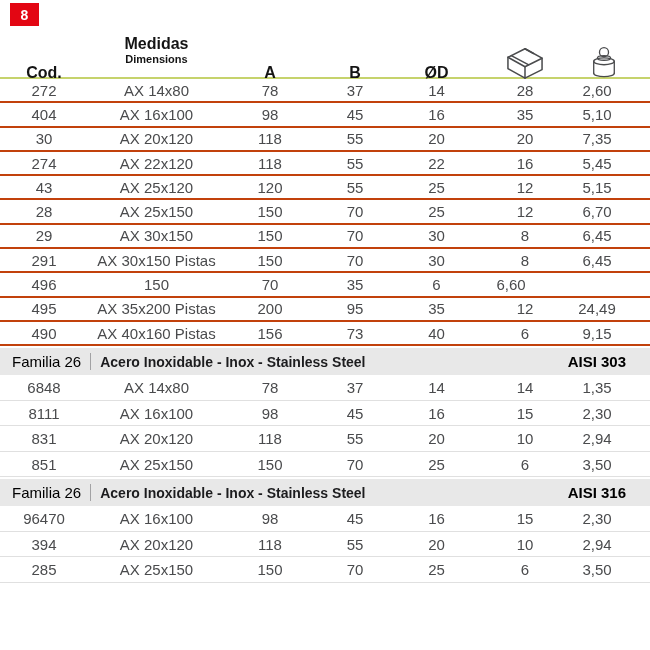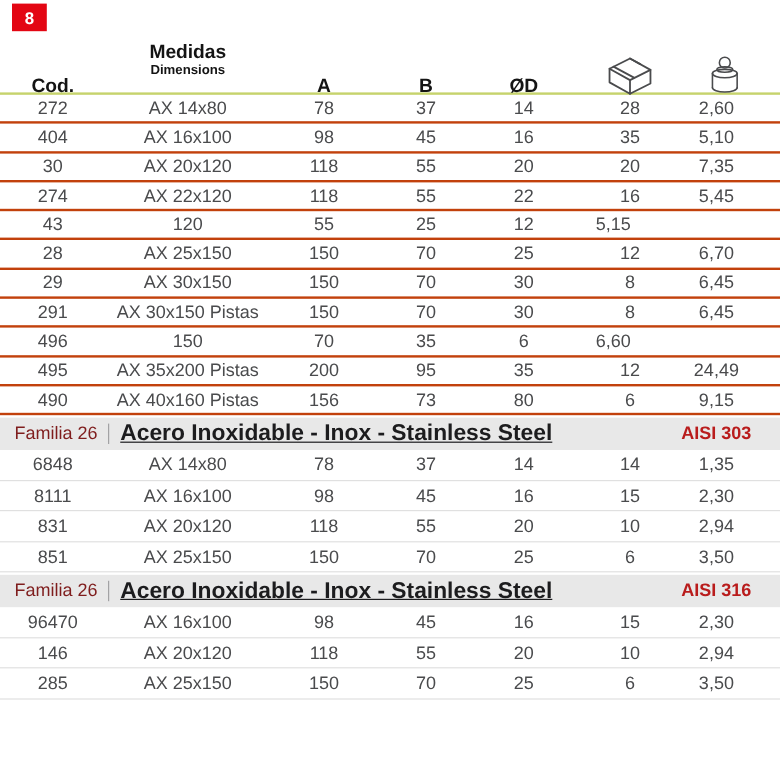--- a/index.html
+++ b/index.html
@@ -44,24 +44,24 @@
   .sec-green .t-row { height:22.3px; border-bottom:2px solid #c2410c; }
   .sec-gray .t-row { height:24.5px; border-bottom:1px solid #e0e0e0; }
   
   .band {
     height:27px; margin-top:2px;
     background:#e8e8e8;
     display:flex; align-items:center;
     padding:0 24px 0 12px;
     box-sizing:border-box;
   }
-  .band .fam   { color:#7f1d1d; font-size:15px; white-space:pre; }
+  .band .fam   { color:#000000; font-size:15px; white-space:pre; }
   .band .vdiv  { width:1px; height:17px; background:#a2a2a4; margin:0 9px; flex:0 0 auto; }
-  .band .btitle{ font-weight:bold; color:#1c1c1e; font-size:19px; white-space:pre;text-decoration:underline; }
-  .band .grade { margin-left:auto; font-weight:bold; color:#b91c1c; font-size:15px; }
+  .band .btitle{ font-weight:bold; color:#1c1c1e; font-size:14px; white-space:pre; }
+  .band .grade { margin-left:auto; font-weight:bold; color:#000000; font-size:15px; }
 </style>
 </head>
 <body>
 
 <div class="page">
 
   <div class="page-badge">8</div>
 
   <div class="table-wrap">
 
@@ -128,20 +128,21 @@
             <div class="cell cell-cod">274</div>
             <div class="cell cell-medidas">AX 22x120</div>
             <div class="cell cell-a">118</div>
             <div class="cell cell-b">55</div>
             <div class="cell cell-od">22</div>
             <div class="cell cell-box">16</div>
             <div class="cell cell-weight">5,45</div>
           </div>
           <div class="grid-row t-row">
             <div class="cell cell-cod">43</div>
+            <div class="cell cell-medidas">AX 25x120</div>
             <div class="cell cell-a">120</div>
             <div class="cell cell-b">55</div>
             <div class="cell cell-od">25</div>
             <div class="cell cell-box">12</div>
             <div class="cell cell-weight">5,15</div>
           </div>
           <div class="grid-row t-row">
             <div class="cell cell-cod">28</div>
             <div class="cell cell-medidas">AX 25x150</div>
             <div class="cell cell-a">150</div>
@@ -183,21 +184,21 @@
             <div class="cell cell-b">95</div>
             <div class="cell cell-od">35</div>
             <div class="cell cell-box">12</div>
             <div class="cell cell-weight">24,49</div>
           </div>
           <div class="grid-row t-row">
             <div class="cell cell-cod">490</div>
             <div class="cell cell-medidas">AX 40x160 Pistas</div>
             <div class="cell cell-a">156</div>
             <div class="cell cell-b">73</div>
-            <div class="cell cell-od">80</div>
+            <div class="cell cell-od">40</div>
             <div class="cell cell-box">6</div>
             <div class="cell cell-weight">9,15</div>
           </div>
         </div>
         <div class="band">
           <span class="fam">Familia 26</span>
           <span class="vdiv"></span>
           <span class="btitle">Acero Inoxidable - Inox - Stainless Steel</span>
           <span class="grade">AISI 303</span>
         </div>
@@ -249,21 +250,21 @@
           <div class="grid-row t-row">
             <div class="cell cell-cod">96470</div>
             <div class="cell cell-medidas">AX 16x100</div>
             <div class="cell cell-a">98</div>
             <div class="cell cell-b">45</div>
             <div class="cell cell-od">16</div>
             <div class="cell cell-box">15</div>
             <div class="cell cell-weight">2,30</div>
           </div>
           <div class="grid-row t-row">
-            <div class="cell cell-cod">146</div>
+            <div class="cell cell-cod">394</div>
             <div class="cell cell-medidas">AX 20x120</div>
             <div class="cell cell-a">118</div>
             <div class="cell cell-b">55</div>
             <div class="cell cell-od">20</div>
             <div class="cell cell-box">10</div>
             <div class="cell cell-weight">2,94</div>
           </div>
           <div class="grid-row t-row">
             <div class="cell cell-cod">285</div>
             <div class="cell cell-medidas">AX 25x150</div>

